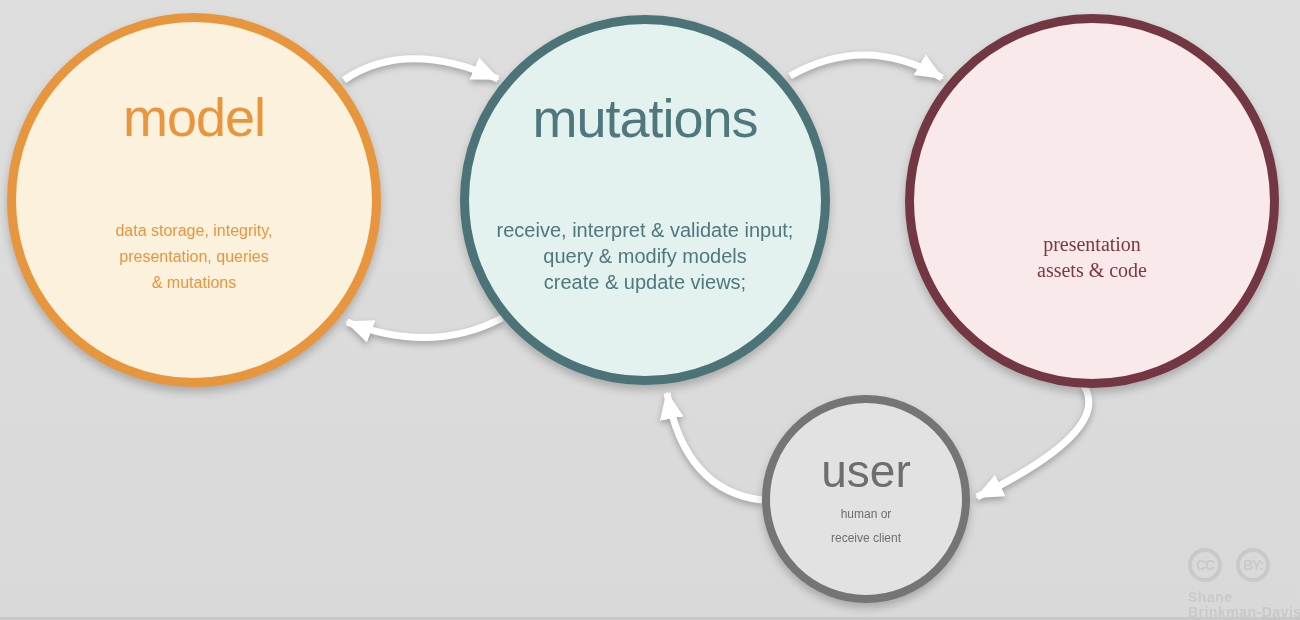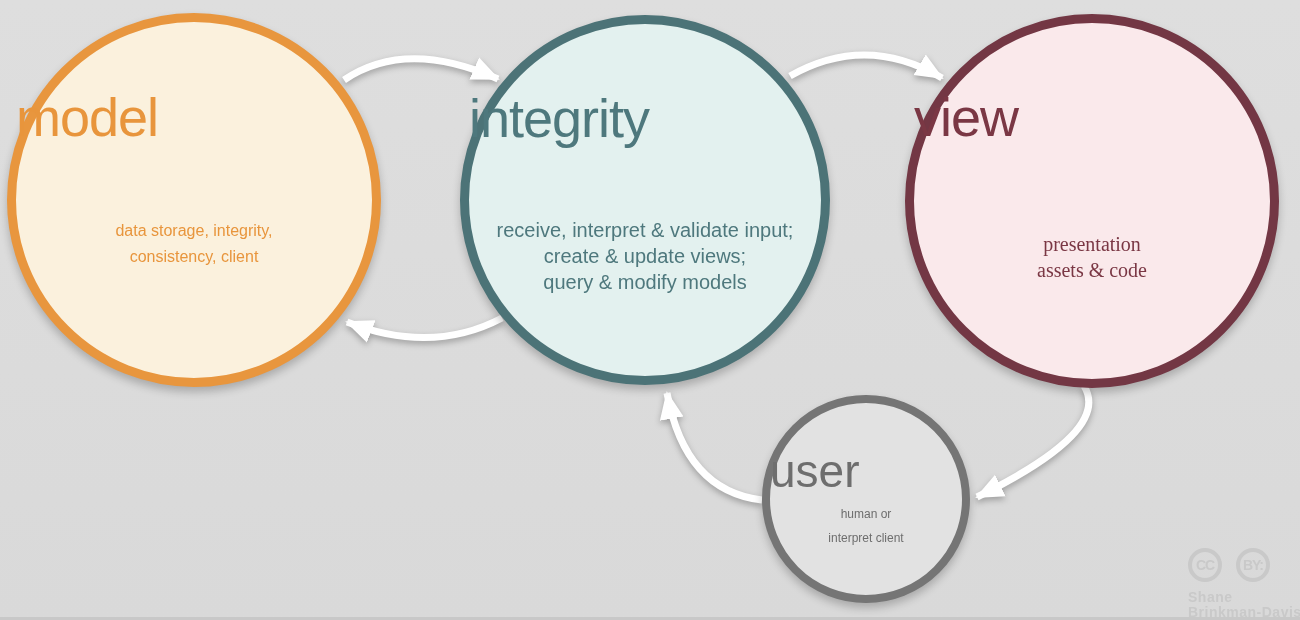--- a/index.html
+++ b/index.html
@@ -40,21 +40,21 @@
     stroke-width:7;
     filter: drop-shadow(0px 3px 3px rgba(0,0,0,0.28));
   }
   .circle {
     position:absolute;
     border-radius:50%;
     box-shadow: 0 5px 8px rgba(0,0,0,0.22);
   }
   .circle .title {
     position:absolute; left:0; right:0;
-    text-align:left;
+    text-align:center;
     letter-spacing:-1px;
     line-height:1;
     white-space:nowrap;
   }
   .circle .body {
     position:absolute; left:0; right:0;
     text-align:center;
   }
   .circle .body div { white-space:nowrap; }
 
@@ -126,46 +126,46 @@
   <path class="arrow" d="M790,76 Q866,33 942,78" marker-end="url(#ah)"></path>
   <path class="arrow" d="M502,318 Q432,355 347,322" marker-end="url(#ah)"></path>
   <path class="arrow" d="M1084,386 Q1112,431 977,497" marker-end="url(#ah)"></path>
   <path class="arrow" d="M762,500 Q685,491 667,393" marker-end="url(#ah)"></path>
 </svg>
 
 <div class="circle model">
   <div class="title">model</div>
   <div class="body">
     <div>data storage, integrity,</div>
-    <div>consistency, client</div>
+    <div>presentation, queries</div>
+    <div>&amp; mutations</div>
   </div>
 </div>
 
 <div class="circle controller">
-  <div class="title">integrity</div>
+  <div class="title">mutations</div>
   <div class="body">
     <div>receive, interpret &amp; validate input;</div>
+    <div>query &amp; modify models</div>
     <div>create &amp; update views;</div>
-    <div>query &amp; modify models</div>
   </div>
 </div>
 
 <div class="circle view">
-  <div class="title">view</div>
   <div class="body">
     <div>presentation</div>
     <div>assets &amp; code</div>
   </div>
 </div>
 
 <div class="circle user">
   <div class="title">user</div>
   <div class="body">
     <div>human or</div>
-    <div>interpret client</div>
+    <div>receive client</div>
   </div>
 </div>
 
 <div class="license">
   <div class="badges">
     <div class="badge">CC</div>
     <div class="badge">BY:</div>
   </div>
   <div class="author">
     <div>Shane</div>

